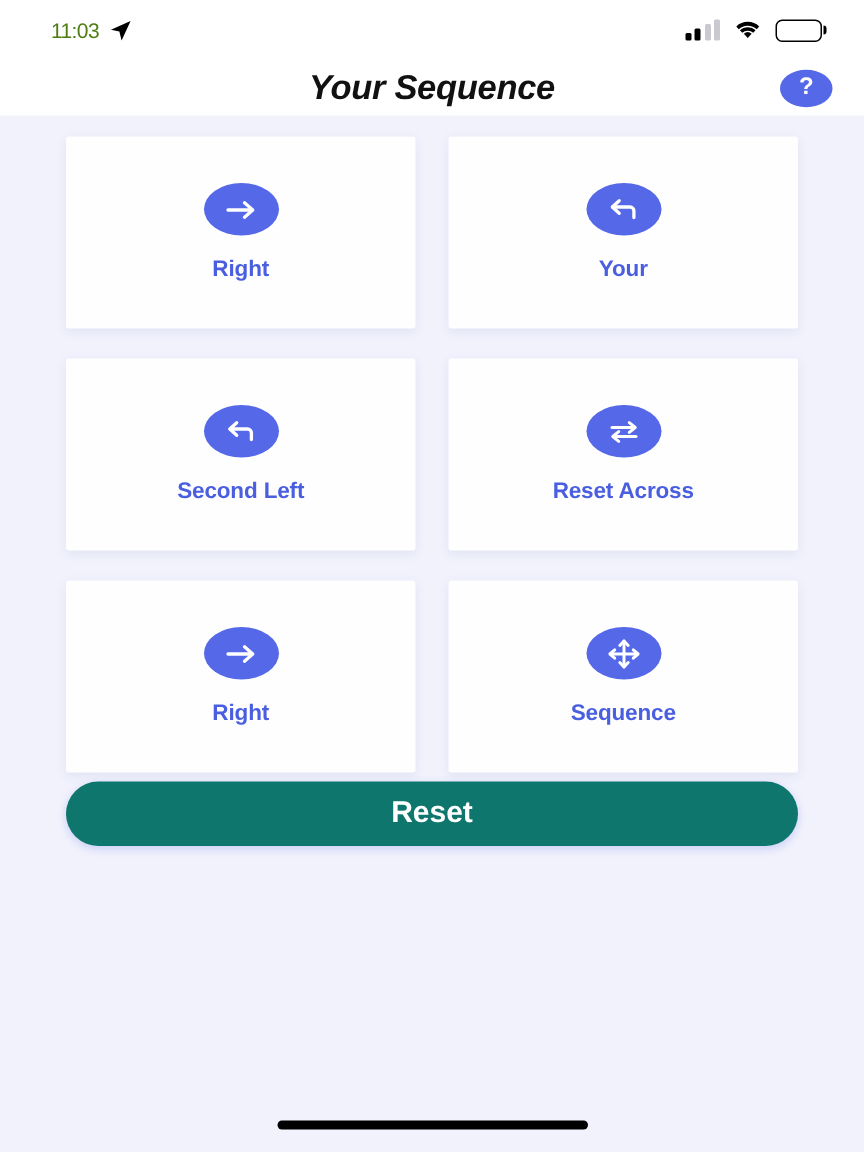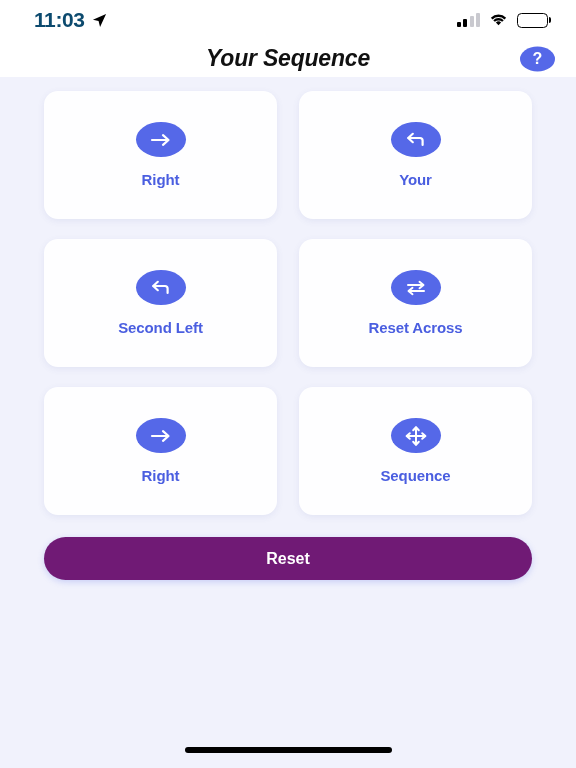--- a/index.html
+++ b/index.html
@@ -35,23 +35,23 @@
     flex: none;
   }
 
   .status-left {
     display: flex;
     align-items: center;
     gap: 7px;
   }
 
   .status-time {
-    font-size: 21px;
-    font-weight: bold;
-    color: #0c4a6e;
+    font-size: 14px;
+    font-weight: normal;
+    color: #4d7c0f;
     letter-spacing: -0.4px;
   }
 
   .location-icon svg { display: block; }
 
   .status-right {
     display: flex;
     align-items: center;
     gap: 9px;
   }
@@ -151,21 +151,21 @@
 
   .grid {
     display: grid;
     grid-template-columns: repeat(2, 1fr);
     column-gap: 22px;
     row-gap: 20px;
   }
 
   .card {
     background: #fefeff;
-    border-radius: 14px;
+    border-radius: 2px;
     height: 128px;
     display: flex;
     flex-direction: column;
     align-items: center;
     justify-content: center;
     box-shadow: 0 2px 7px rgba(80, 90, 170, 0.09);
     cursor: pointer;
     border: none;
     padding: 0;
     font-family: "Liberation Sans", sans-serif;
@@ -186,27 +186,27 @@
 
   .card-label {
     font-size: 15px;
     font-weight: bold;
     color: #4a5ee0;
     letter-spacing: -0.1px;
   }
 
   
   .reset-button {
-    margin-top: 22px;
+    margin-top: 6px;
     height: 43px;
     width: 100%;
     border-radius: 22px;
-    background: #701a75;
+    background: #0f766e;
     color: #ffffff;
-    font-size: 16px;
+    font-size: 20px;
     font-weight: bold;
     border: none;
     cursor: pointer;
     display: flex;
     align-items: center;
     justify-content: center;
     font-family: "Liberation Sans", sans-serif;
     box-shadow: 0 2px 6px rgba(85, 104, 232, 0.25);
   }
 

